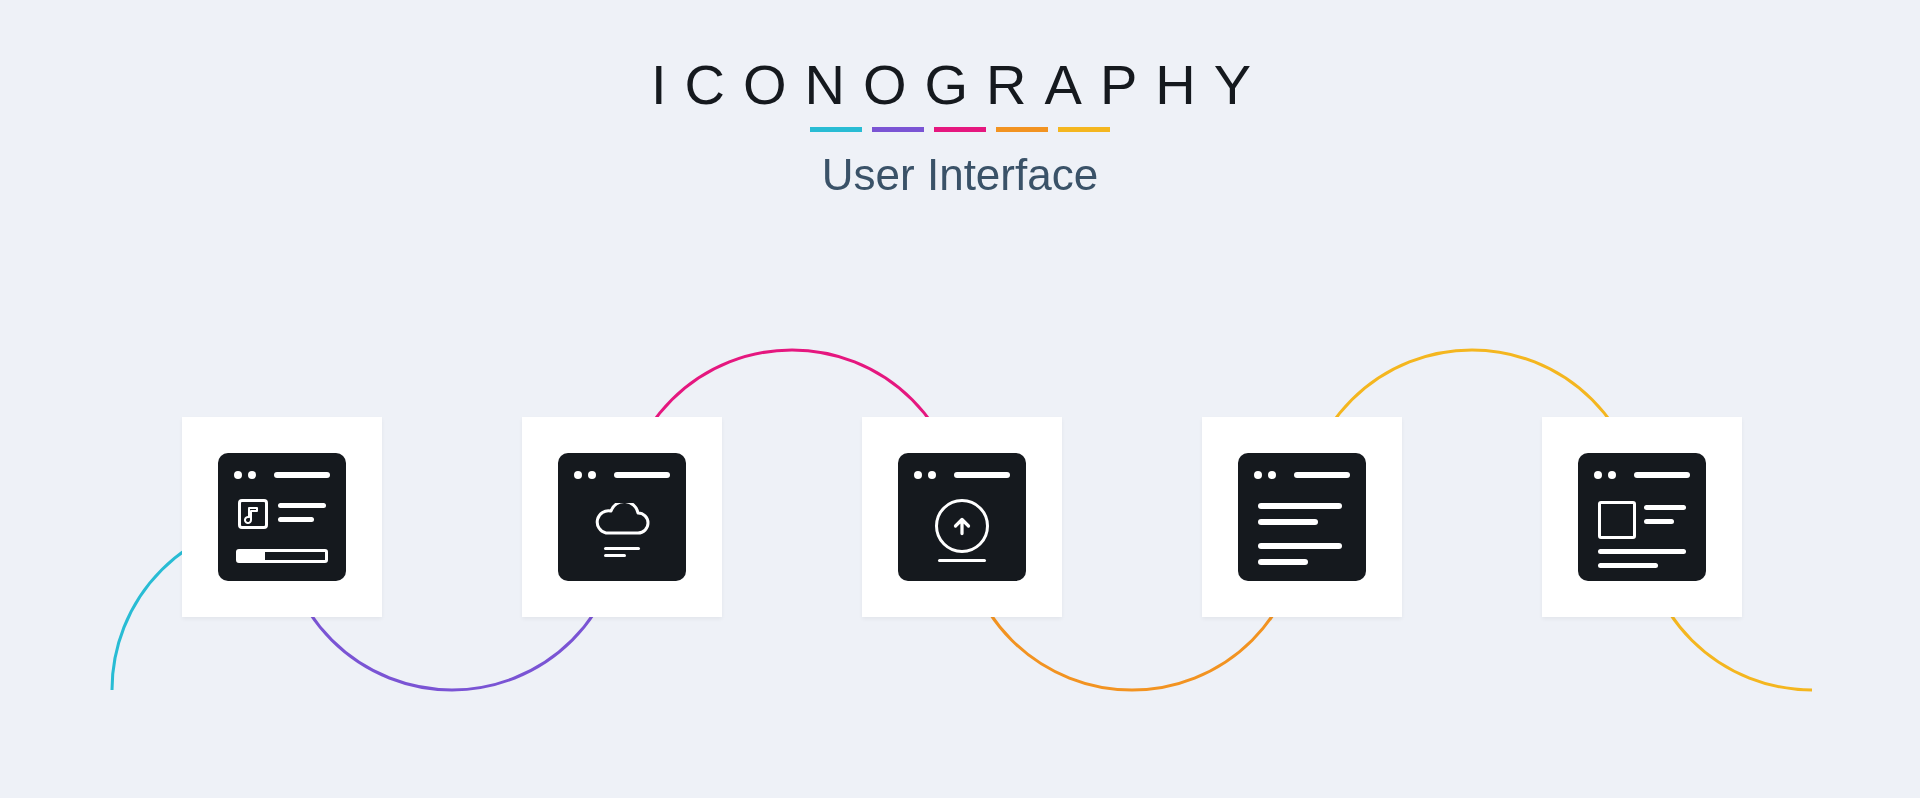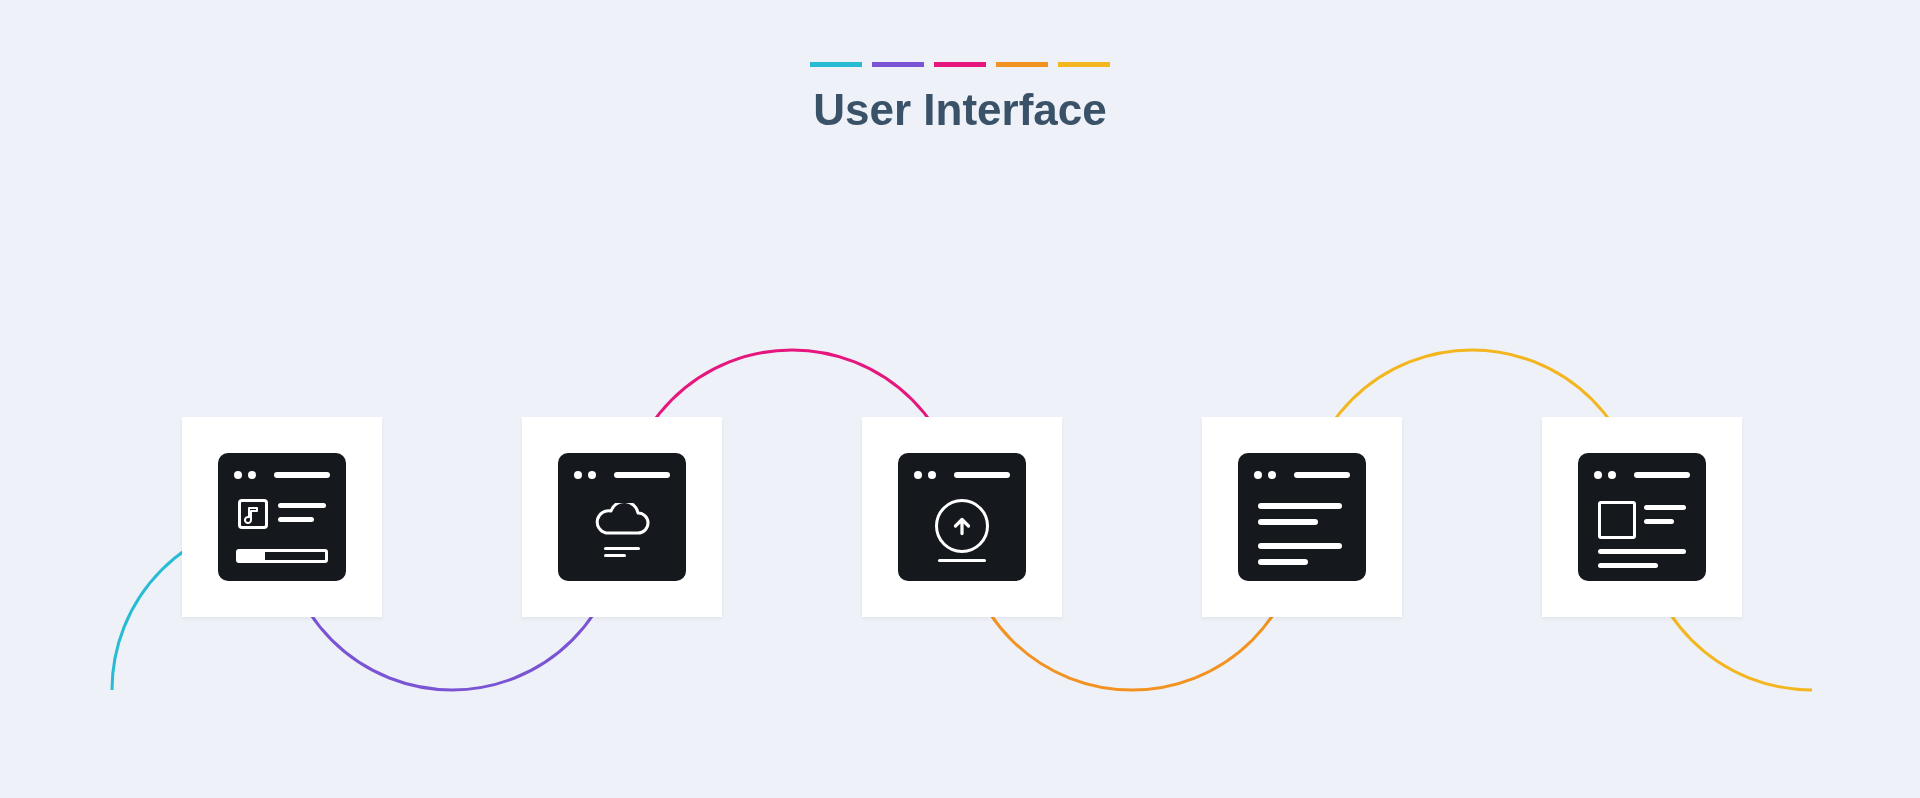--- a/index.html
+++ b/index.html
@@ -54,21 +54,21 @@
     height: 5px;
   }
   .c1 { background: var(--teal); }
   .c2 { background: var(--purple); }
   .c3 { background: var(--magenta); }
   .c4 { background: var(--orange); }
   .c5 { background: var(--yellow); }
   .subtitle {
     margin-top: 18px;
     font-size: 44px;
-    font-weight: 700;
+    font-weight: 400;
     color: var(--subtitle);
   }
   
   .swirl {
     position: absolute;
     left: 0;
     top: 0;
     pointer-events: none;
   }
   
@@ -215,20 +215,21 @@
   .layout-lines .y2 { top:28px; left:54px; width:30px; }
   .layout-lines .y3 { top:58px; left:8px; width:88px; }
   .layout-lines .y4 { top:72px; left:8px; width:60px; }
 </style>
 </head>
 <body>
 
 <div class="stage">
 
   <div class="header">
+    <div class="title">ICONOGRAPHY</div>
     <div class="color-bars">
       <span class="c1"></span>
       <span class="c2"></span>
       <span class="c3"></span>
       <span class="c4"></span>
       <span class="c5"></span>
     </div>
     <div class="subtitle">User Interface</div>
   </div>
 

